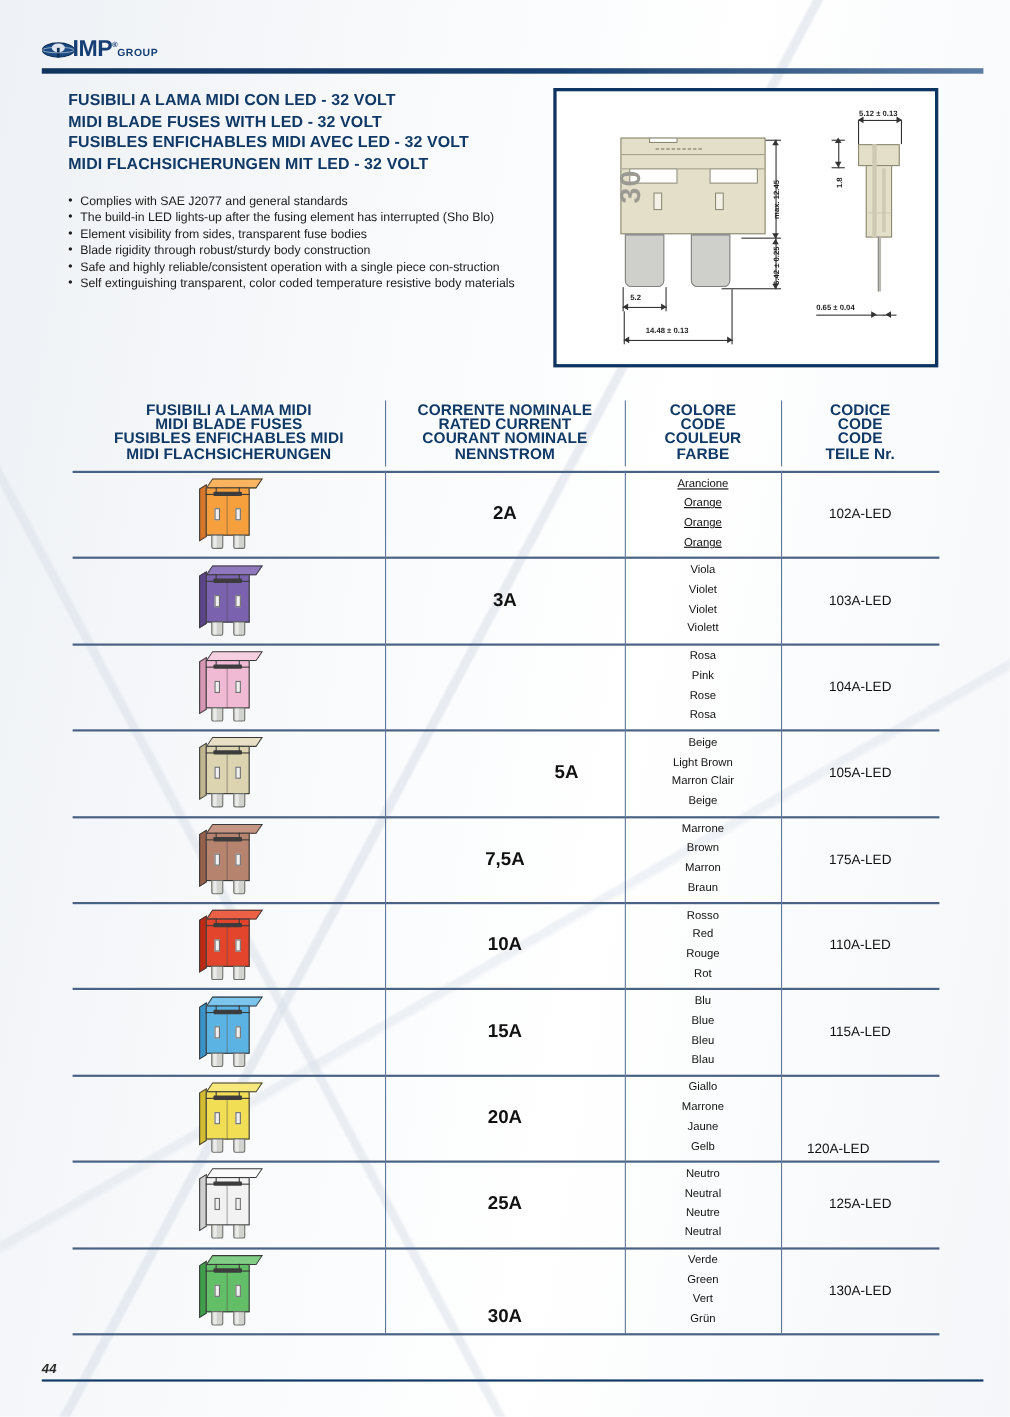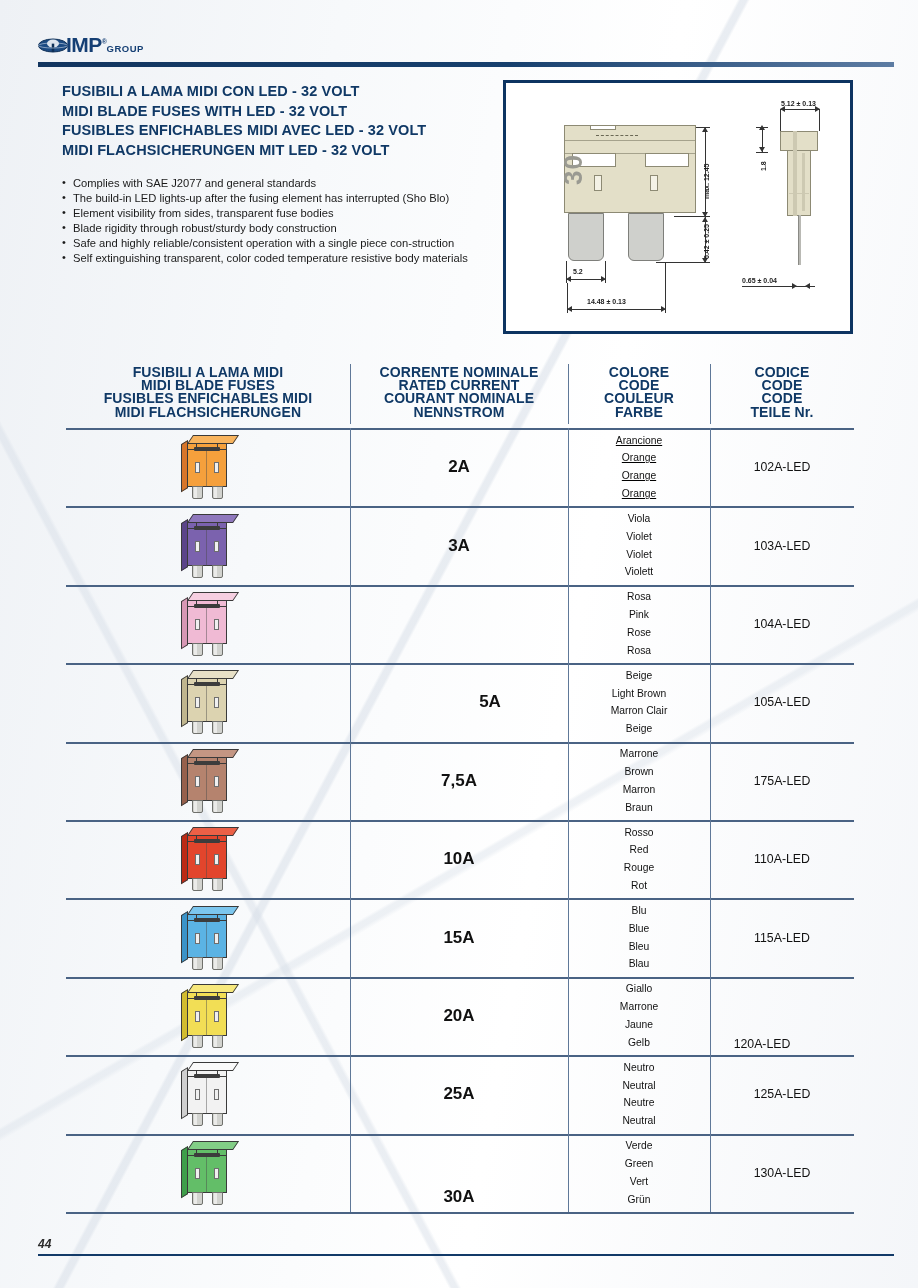--- a/index.html
+++ b/index.html
@@ -369,21 +369,21 @@
               <div class="shoulderL"></div>
               <div class="shoulderR"></div>
               <div class="divider"></div>
               <div class="elem"></div>
               <div class="win l"></div>
               <div class="win r"></div>
               <div class="blade l"></div>
               <div class="blade r"></div>
             </div>
           </div>
-          <div class="cell c-current" style="left: 275px; width: 218px; padding-left: 40px;">5A</div>
+          <div class="cell c-current" style="left: 300px; width: 218px; padding-left: 40px;">5A</div>
           <div class="cell" style="left: 502px; width: 142px;">
             <div class="c-color">
               <div>Beige</div>
               <div>Light Brown</div>
               <div>Marron Clair</div>
               <div>Beige</div>
             </div>
           </div>
           <div class="cell c-code" style="left: 644px; width: 144px;">105A-LED</div>
         </div>

